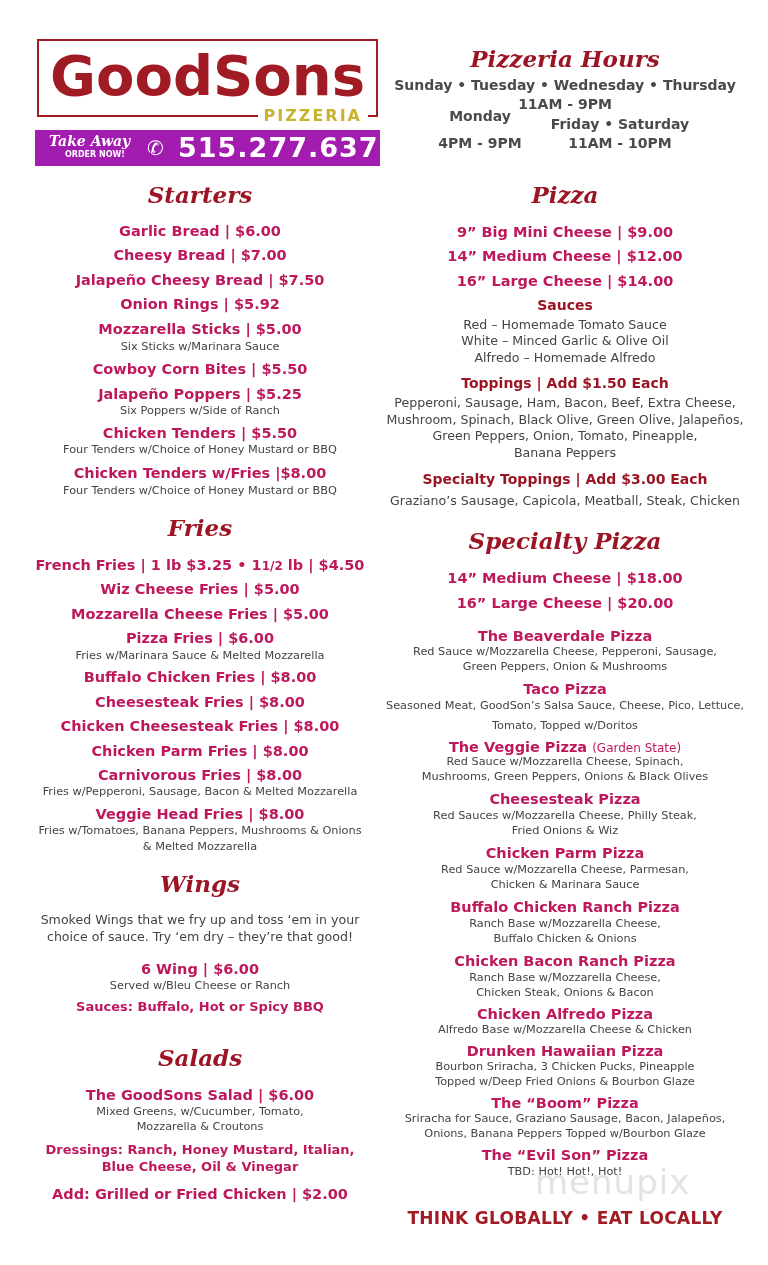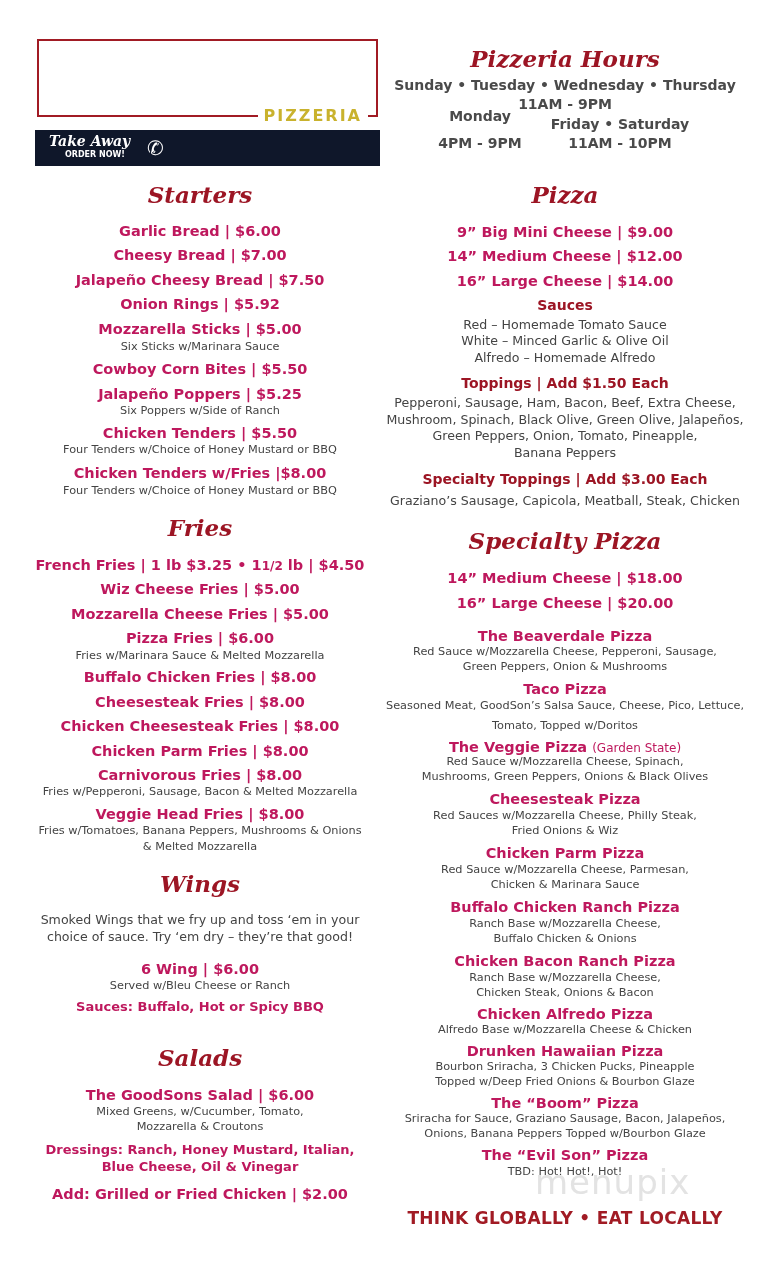--- a/index.html
+++ b/index.html
@@ -12,21 +12,21 @@
   
   .logo-box { position:absolute; left:37px; top:39px; width:341px; height:78px;
               border:2px solid #a11b24; box-sizing:border-box; }
   .logo-name { position:absolute; left:0; right:0; top:2px; text-align:center;
                font-family:"DejaVu Sans", sans-serif; font-weight:bold;
                font-size:56px; color:#a11b24; letter-spacing:0px; line-height:66px; }
   .logo-sub { position:absolute; right:8px; bottom:-10px; background:#fff;
               padding:0 6px; font-weight:bold; font-size:16px; color:#c9b22d;
               letter-spacing:2px; line-height:18px; }
   .phone-bar { position:absolute; left:35px; top:130px; width:345px; height:36px;
-               background:#0f172a; color:#fff; }
+               background:#a21caf; color:#fff; }
   .take { position:absolute; left:14px; top:4px; font-family:"DejaVu Serif", serif;
           font-style:italic; font-weight:bold; font-size:14px; line-height:15px; }
   .order { position:absolute; left:30px; top:20px; font-size:8px; font-weight:bold; }
   .phone-icon { position:absolute; left:112px; top:6px; font-size:20px; line-height:24px; }
   .phone-num { position:absolute; left:143px; top:2px; font-size:27px; font-weight:bold;
                letter-spacing:1px; line-height:32px; }
 
   .script { font-family:"DejaVu Serif", serif; font-style:italic; font-weight:bold;
             color:#9c1524; font-size:23px; line-height:30px; }
 
@@ -39,26 +39,28 @@
   .sm-bold { font-weight:normal; font-size:12px; }
   .frac { font-size:12px; }
   .tagline { font-weight:bold; font-size:17px; color:#a11b24; letter-spacing:0.3px; }
   .watermark { position:absolute; left:535px; top:1162px; font-size:34px; color:#e3e3e3;
                font-family:"DejaVu Sans", sans-serif; letter-spacing:1px; }
 </style>
 </head>
 <body>
 
 <div class="logo-box">
+  <div class="logo-name">GoodSons</div>
   <div class="logo-sub">PIZZERIA</div>
 </div>
 <div class="phone-bar">
   <div class="take">Take Away</div>
   <div class="order">ORDER NOW!</div>
   <div class="phone-icon">✆</div>
+  <div class="phone-num">515.277.6377</div>
 </div>
 
 <div id="left" class="col">
   <div class="row script" style="top:180px">Starters</div>
   <div class="row item" style="top:223px">Garlic Bread | $6.00</div>
   <div class="row item" style="top:247px">Cheesy Bread | $7.00</div>
   <div class="row item" style="top:272px">Jalapeño Cheesy Bread | $7.50</div>
   <div class="row item" style="top:296px">Onion Rings | $5.92</div>
   <div class="row item" style="top:321px">Mozzarella Sticks | $5.00</div>
   <div class="row desc" style="top:340px">Six Sticks w/Marinara Sauce</div>

